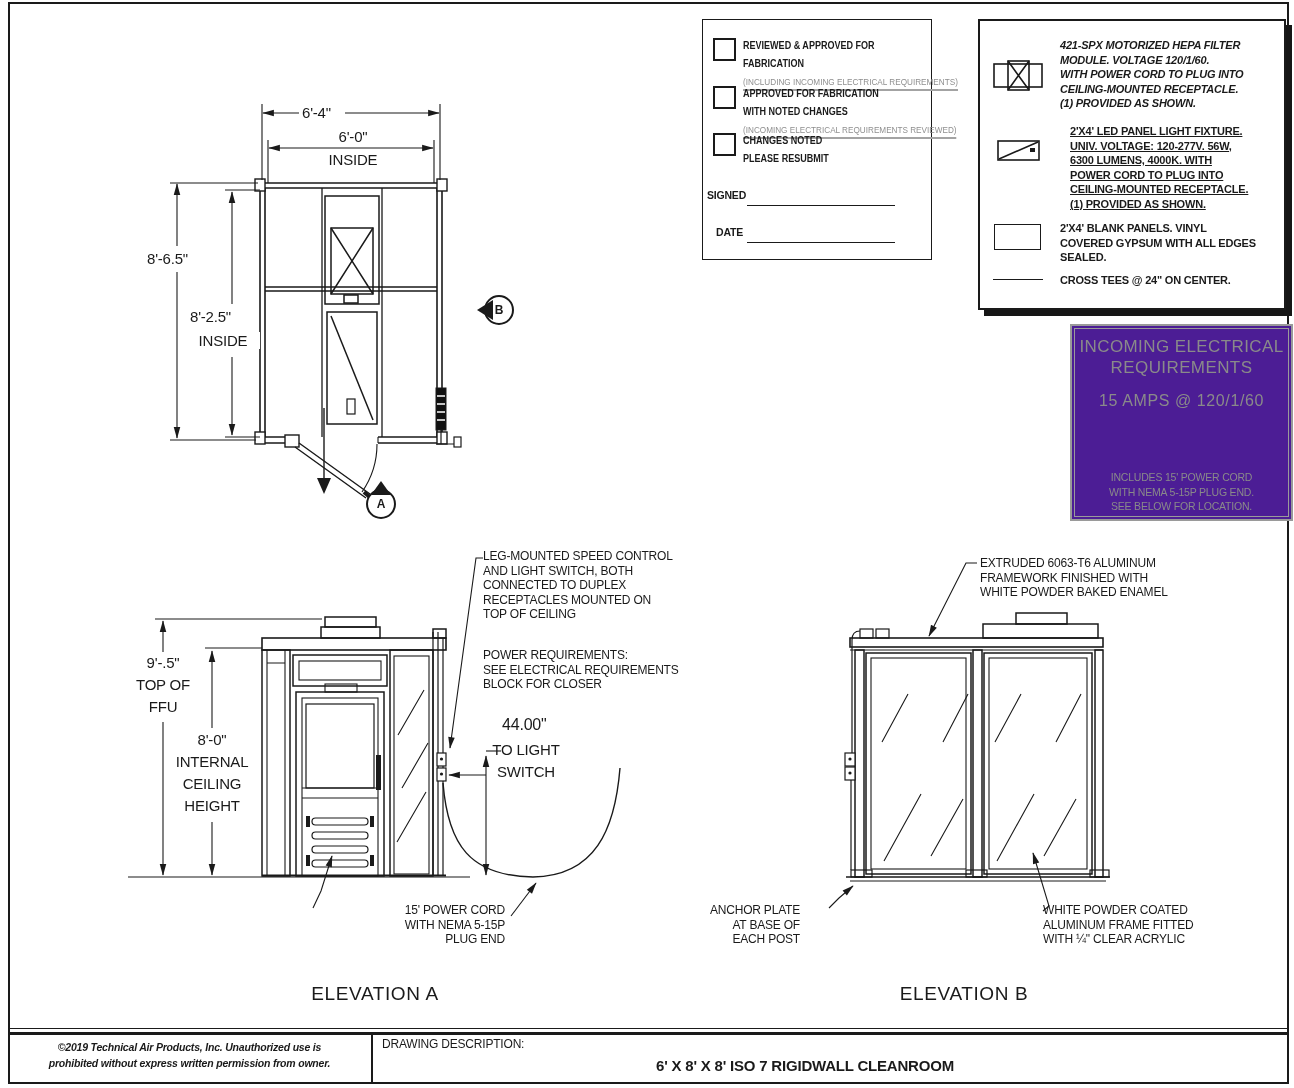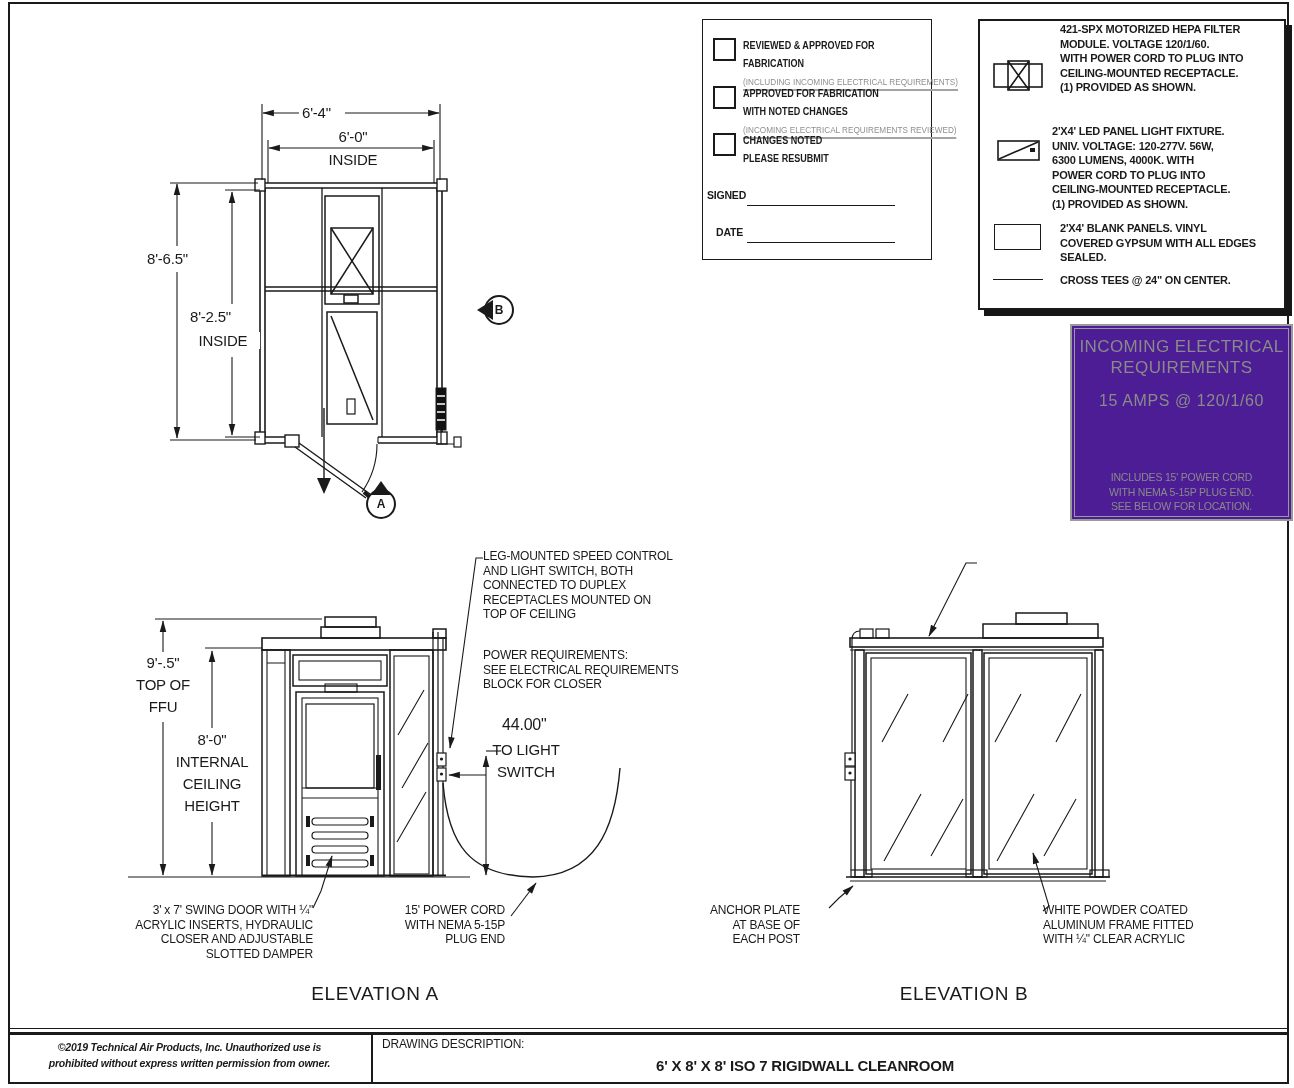--- a/index.html
+++ b/index.html
@@ -246,29 +246,28 @@
 AND LIGHT SWITCH, BOTH
 CONNECTED TO DUPLEX
 RECEPTACLES MOUNTED ON
 TOP OF CEILING</div>
   <div class="t ann" style="left:483px;top:648px;">POWER REQUIREMENTS:
 SEE ELECTRICAL REQUIREMENTS
 BLOCK FOR CLOSER</div>
   <span class="t dim" style="left:500px;top:716px;font-size:16px;background:none;">44.00"</span>
   <div class="t dimblk" style="left:487px;top:739px;width:78px;background:none;">TO LIGHT
 SWITCH</div>
-  <div class="t ann ra" style="left:113px;top:903px;width:200px;">3' x 7' SWING DOOR WITH ¼"
-ACRYLIC INSERTS, HYDRAULIC
-CLOSER AND ADJUSTABLE
-SLOTTED DAMPER</div>
   <div class="t ann ra" style="left:385px;top:903px;width:120px;">15' POWER CORD
 WITH NEMA 5-15P
 PLUG END</div>
   <div class="t big ctr" style="left:295px;top:983px;width:160px;">ELEVATION A</div>
 
+  <div class="t ann" style="left:980px;top:556px;">EXTRUDED 6063-T6 ALUMINUM
+FRAMEWORK FINISHED WITH
+WHITE POWDER BAKED ENAMEL</div>
   <div class="t ann ra" style="left:695px;top:903px;width:105px;">ANCHOR PLATE
 AT BASE OF
 EACH POST</div>
   <div class="t ann" style="left:1043px;top:903px;">WHITE POWDER COATED
 ALUMINUM FRAME FITTED
 WITH ¼" CLEAR ACRYLIC</div>
   <div class="t big ctr" style="left:884px;top:983px;width:160px;">ELEVATION B</div>
 
   <div class="boxframe" style="left:702px;top:19px;width:228px;height:239px;">
     <div class="cb" style="left:10px;top:18px;"></div>
@@ -302,35 +301,35 @@
   <div class="boxframe" style="left:978px;top:19px;width:304px;height:287px;border-width:2px;box-shadow:6px 6px 0 0 #161616;">
     <div class="abs" style="left:13px;top:39px;">
       <svg width="52" height="31" viewBox="0 0 52 31" style="position:static;">
         <g stroke="#1a1a1a" fill="none" stroke-width="1.6">
           <rect x="1" y="4" width="48" height="23"></rect>
           <rect x="15" y="1" width="21" height="29"></rect>
           <path d="M15,1 L36,30 M36,1 L15,30"></path>
         </g>
       </svg>
     </div>
-    <div class="t ltxt" style="left:80px;top:1px;">421-SPX  MOTORIZED HEPA FILTER
+    <div class="t ltxt" style="left:80px;top:17px;font-style:italic;">421-SPX  MOTORIZED HEPA FILTER
 MODULE. VOLTAGE 120/1/60.
 WITH POWER CORD TO PLUG INTO
 CEILING-MOUNTED RECEPTACLE.
 (1) PROVIDED AS SHOWN.</div>
     <div class="abs" style="left:17px;top:119px;">
       <svg width="44" height="22" viewBox="0 0 44 22" style="position:static;">
         <g stroke="#1a1a1a" fill="none" stroke-width="1.6">
           <rect x="1" y="1" width="41" height="19"></rect>
           <path d="M2,19 L41,2"></path>
           <rect x="33" y="8" width="5" height="4" fill="#1a1a1a" stroke="none"></rect>
         </g>
       </svg>
     </div>
-    <div class="t ltxt" style="left:72px;top:103px;">2'X4' LED PANEL LIGHT FIXTURE.
+    <div class="t ltxt" style="left:90px;top:103px;text-decoration:underline;">2'X4' LED PANEL LIGHT FIXTURE.
 UNIV. VOLTAGE: 120-277V.  56W,
 6300 LUMENS, 4000K. WITH
 POWER CORD TO PLUG INTO
 CEILING-MOUNTED RECEPTACLE.
 (1) PROVIDED AS SHOWN.</div>
     <div class="abs" style="left:14px;top:203px;width:47px;height:26px;border:1.8px solid #1a1a1a;box-sizing:border-box;"></div>
     <div class="t ltxt" style="left:80px;top:200px;">2'X4' BLANK PANELS. VINYL
 COVERED GYPSUM WITH ALL EDGES
 SEALED.</div>
     <div class="abs" style="left:13px;top:258px;width:50px;height:0;border-top:1.8px solid #1a1a1a;"></div>

